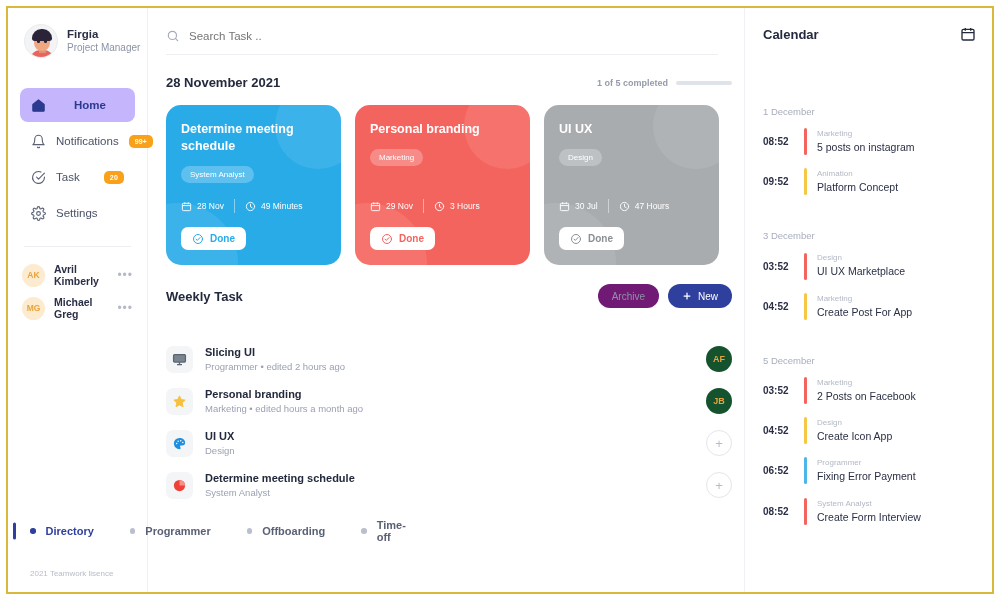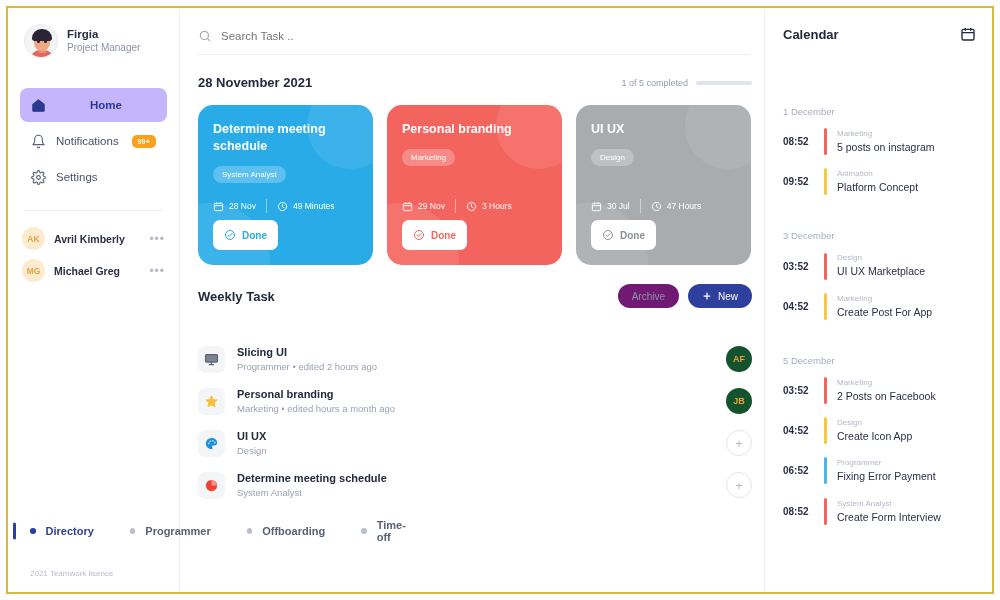--- a/index.html
+++ b/index.html
@@ -11,21 +11,21 @@
   }
   .frame {
     position: absolute; left: 6px; top: 6px;
     width: 988px; height: 588px;
     border: 2px solid #d8b93c;
     background: #ffffff;
     display: flex;
   }
   
   .sidebar {
-    width: 172px; height: 100%;
+    width: 140px; height: 100%;
     background: #ffffff;
     border-right: 1px solid #eef0f3;
     display: flex; flex-direction: column;
     padding: 12px 0 0 0;
     position: relative;
   }
   .profile { display: flex; align-items: center; gap: 9px; padding: 4px 0 0 16px; }
   .avatar-img {
     width: 34px; height: 34px; border-radius: 50%;
     background: #f3f4f6; border: 1px solid #ececec;
@@ -91,21 +91,21 @@
   .search-ico { width: 14px; height: 14px; flex: none; }
   .search-input {
     border: none; outline: none; font-size: 11.5px; color: #9aa1b1;
     font-family: "Liberation Sans", sans-serif; background: transparent; width: 100%;
   }
   .content { flex: 1; padding: 0 0 0 18px; display: flex; flex-direction: column; min-height: 0; }
 
   .row-head { display: flex; align-items: center; justify-content: space-between; padding-right: 12px; margin-top: 11px; }
   .date-title { font-size: 13px; font-weight: bold; color: #242a3d; }
   .prog-wrap { display: flex; align-items: center; gap: 8px; }
-  .prog-text { font-size: 9px; color: #949bab; }
+  .prog-text { font-size: 9px; color: #949bab; font-weight: bold; }
   .prog-track { width: 56px; height: 4px; border-radius: 3px; background: #dfe3ea; overflow: hidden; }
   .prog-fill { height: 100%; background: #5f7d90; border-radius: 3px; }
 
   .cards { display: flex; gap: 14px; margin-top: 15px; overflow: hidden; }
   .card {
     width: 175px; height: 160px; border-radius: 15px; flex: none;
     position: relative; overflow: hidden; padding: 16px 15px 0 15px; color: #fff;
   }
   .card.c1 { background: #29abe8; }
   .card.c2 { background: #f4645f; }
@@ -122,21 +122,21 @@
     white-space: nowrap;
   }
   .card-meta {
     position: absolute; left: 15px; bottom: 52px; display: flex; align-items: center;
     gap: 10px; font-size: 8.5px; z-index: 2;
   }
   .meta-it { display: flex; align-items: center; gap: 5px; white-space: nowrap; }
   .meta-sep { width: 1px; height: 14px; background: rgba(255,255,255,.45); }
   .card-done {
     position: absolute; left: 15px; bottom: 15px; background: #fff; border-radius: 7px;
-    height: 30px; display: flex; align-items: center; gap: 6px; padding: 0 11px;
+    height: 23px; display: flex; align-items: center; gap: 6px; padding: 0 11px;
     font-size: 10px; font-weight: bold; z-index: 2;
   }
   .card.c1 .card-done { color: #29abe8; }
   .card.c2 .card-done { color: #f4645f; }
   .card.c3 .card-done { color: #8b8f93; }
 
   .weekly-head { display: flex; align-items: center; justify-content: space-between; margin-top: 19px; padding-right: 12px; }
   .weekly-title { font-size: 13px; font-weight: bold; color: #242a3d; }
   .weekly-actions { display: flex; align-items: center; gap: 9px; }
   .btn-archive {
@@ -161,21 +161,21 @@
   .task-av {
     width: 26px; height: 26px; border-radius: 50%; flex: none;
     display: flex; align-items: center; justify-content: center;
     font-size: 9px; font-weight: bold;
   }
   .task-av.filled { background: #14532d; color: #e8a33d; }
   .task-av.add { border: 1px solid #e3e6ec; color: #b4bac7; font-size: 13px; font-weight: normal; }
 
   
   .calendar {
-    width: 228px; height: 100%; border-left: 1px solid #eef0f3;
+    width: 248px; height: 100%; border-left: 1px solid #eef0f3;
     padding: 18px 16px 0 18px; display: flex; flex-direction: column; flex: none;
   }
   .cal-head { display: flex; align-items: center; justify-content: space-between; }
   .cal-title { font-size: 13px; font-weight: bold; color: #242a3d; }
   .cal-groups { margin-top: 64px; display: flex; flex-direction: column; }
   .cal-group + .cal-group { margin-top: 22px; }
   .cal-date { font-size: 9.5px; color: #a7adbb; margin-bottom: 11px; }
   .cal-ev { display: flex; align-items: center; gap: 10px; margin-bottom: 13px; cursor: pointer; }
   .cal-time { font-size: 10px; font-weight: bold; color: #2a2f45; width: 31px; flex: none; }
   .cal-bar { width: 3px; height: 27px; border-radius: 2px; flex: none; }
@@ -212,20 +212,28 @@
           </svg>
         <span class="nv-label">Home</span>
       </div>
       <div class="nav-item">
         <svg class="nav-ico" viewBox="0 0 24 24" fill="none" stroke="#5a6175" stroke-width="1.8" stroke-linecap="round" stroke-linejoin="round">
             <path d="M18 8a6 6 0 1 0-12 0c0 7-3 9-3 9h18s-3-2-3-9"></path>
             <path d="M13.7 21a2 2 0 0 1-3.4 0"></path>
           </svg>
         <span class="nv-label">Notifications</span>
         <span class="badge">99+</span>
+      </div>
+      <div class="nav-item">
+        <svg class="nav-ico" viewBox="0 0 24 24" fill="none" stroke="#5a6175" stroke-width="1.8" stroke-linecap="round" stroke-linejoin="round">
+            <path d="M21.5 11.2V12a9.5 9.5 0 1 1-5.6-8.7"></path>
+            <path d="M9 11.5l3 3 9.5-9.5"></path>
+          </svg>
+        <span class="nv-label">Task</span>
+        <span class="badge">20</span>
       </div>
       <div class="nav-item">
         <svg class="nav-ico" viewBox="0 0 24 24" fill="none" stroke="#5a6175" stroke-width="1.8" stroke-linejoin="round">
             <circle cx="12" cy="12" r="3"></circle>
             <path d="M19.4 15a1.6 1.6 0 0 0 .3 1.8l.1.1a2 2 0 1 1-2.8 2.8l-.1-.1a1.6 1.6 0 0 0-1.8-.3 1.6 1.6 0 0 0-1 1.5V21a2 2 0 1 1-4 0v-.1A1.6 1.6 0 0 0 9 19.4a1.6 1.6 0 0 0-1.8.3l-.1.1a2 2 0 1 1-2.8-2.8l.1-.1a1.6 1.6 0 0 0 .3-1.8 1.6 1.6 0 0 0-1.5-1H3a2 2 0 1 1 0-4h.1A1.6 1.6 0 0 0 4.6 9a1.6 1.6 0 0 0-.3-1.8l-.1-.1a2 2 0 1 1 2.8-2.8l.1.1a1.6 1.6 0 0 0 1.8.3H9a1.6 1.6 0 0 0 1-1.5V3a2 2 0 1 1 4 0v.1a1.6 1.6 0 0 0 1 1.5 1.6 1.6 0 0 0 1.8-.3l.1-.1a2 2 0 1 1 2.8 2.8l-.1.1a1.6 1.6 0 0 0-.3 1.8V9a1.6 1.6 0 0 0 1.5 1H21a2 2 0 1 1 0 4h-.1a1.6 1.6 0 0 0-1.5 1z"></path>
           </svg>
         <span class="nv-label">Settings</span>
       </div>
     </nav>
 

